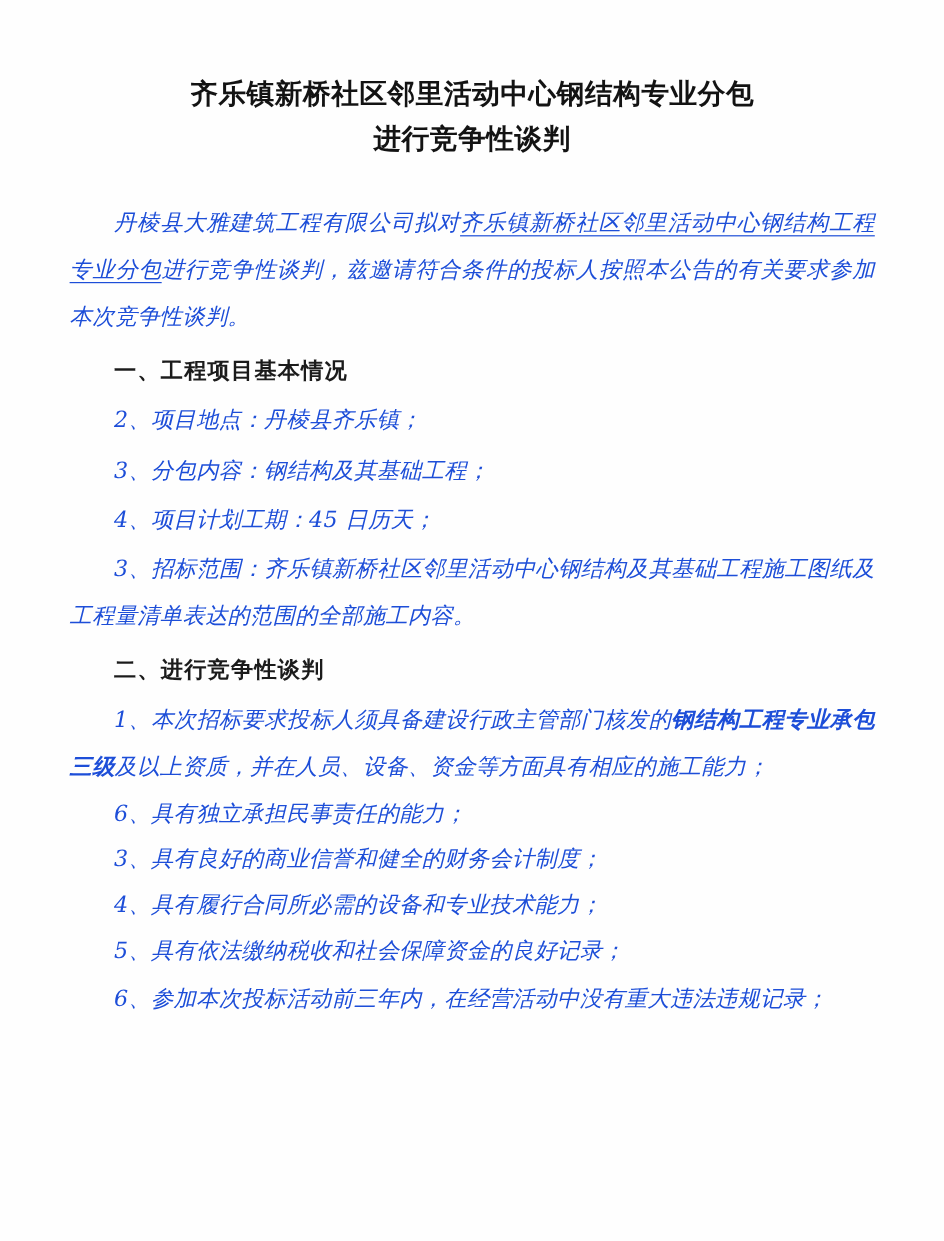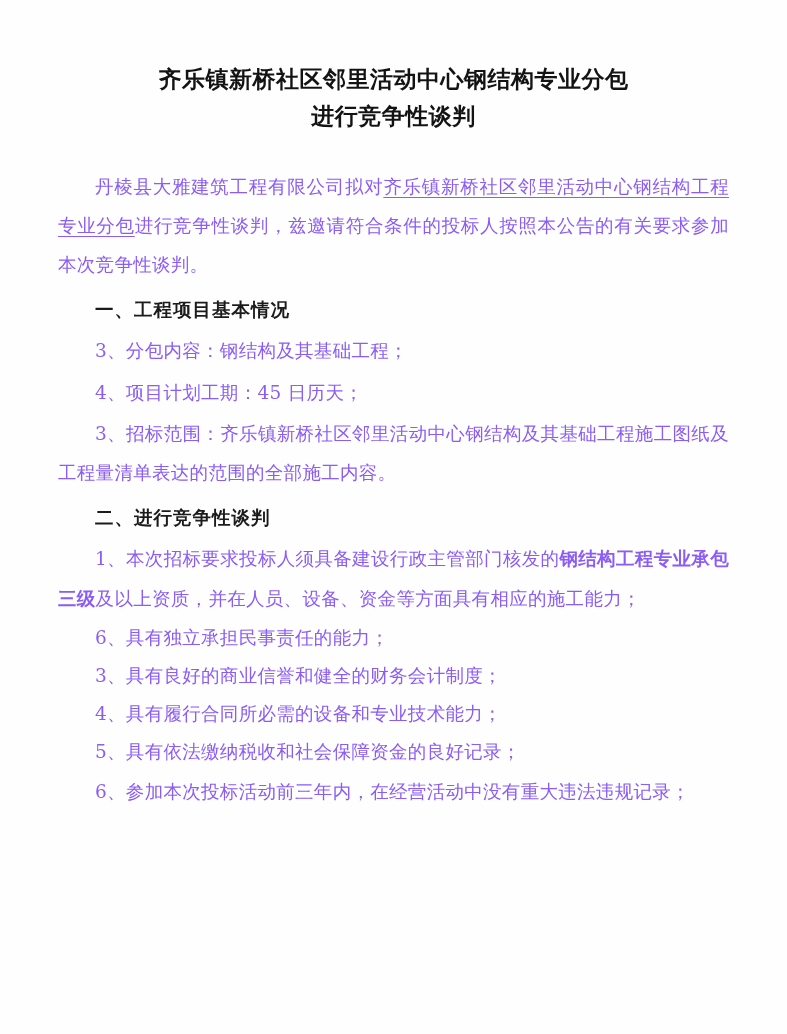--- a/index.html
+++ b/index.html
@@ -37,21 +37,22 @@
   .title-spacer {
     height: 30px;
   }
   p.para {
     font-size: 18.5px;
     line-height: 2.12;
     margin: 0 0 2px 0;
     text-align: justify;
     text-justify: inter-ideograph;
     letter-spacing: 0.3px;
-    color: #8b5cf6;
+    color: #1d4ed8;
+    font-style: italic;
   }
   p.indent {
     text-indent: 2em;
   }
   p.item {
     text-indent: 2em;
   }
   p.item-tight {
     text-indent: 2em;
     line-height: 1.95;
@@ -84,20 +85,21 @@
     <span class="line">齐乐镇新桥社区邻里活动中心钢结构专业分包</span>
     <span class="line">进行竞争性谈判</span>
   </h1>
 
   <div class="title-spacer"></div>
 
   <p class="para indent"><span>丹棱县大雅建筑工程有限公司拟对</span><span class="u">齐乐镇新桥社区邻里活动中心钢结构工程专业分包</span><span>进行竞争性谈判，兹邀请符合条件的投标人按照本公告的有关要求参加本次竞争性谈判。</span></p>
 
   <p class="section-head blk">一、工程项目基本情况</p>
 
+  <p class="para item">2、项目地点：丹棱县齐乐镇；</p>
   <p class="para item">3、分包内容：钢结构及其基础工程；</p>
   <p class="para item">4、项目计划工期：45 日历天；</p>
   <p class="para item">3、招标范围：齐乐镇新桥社区邻里活动中心钢结构及其基础工程施工图纸及工程量清单表达的范围的全部施工内容。</p>
 
   <p class="section-head blk">二、进行竞争性谈判</p>
 
   <p class="para item"><span>1、本次招标要求投标人须具备建设行政主管部门核发的</span><span class="b">钢结构工程专业承包三级</span><span>及以上资质，并在人员、设备、资金等方面具有相应的施工能力；</span></p>
 
   <p class="para item-tight">6、具有独立承担民事责任的能力；</p>
   <p class="para item-tight">3、具有良好的商业信誉和健全的财务会计制度；</p>

